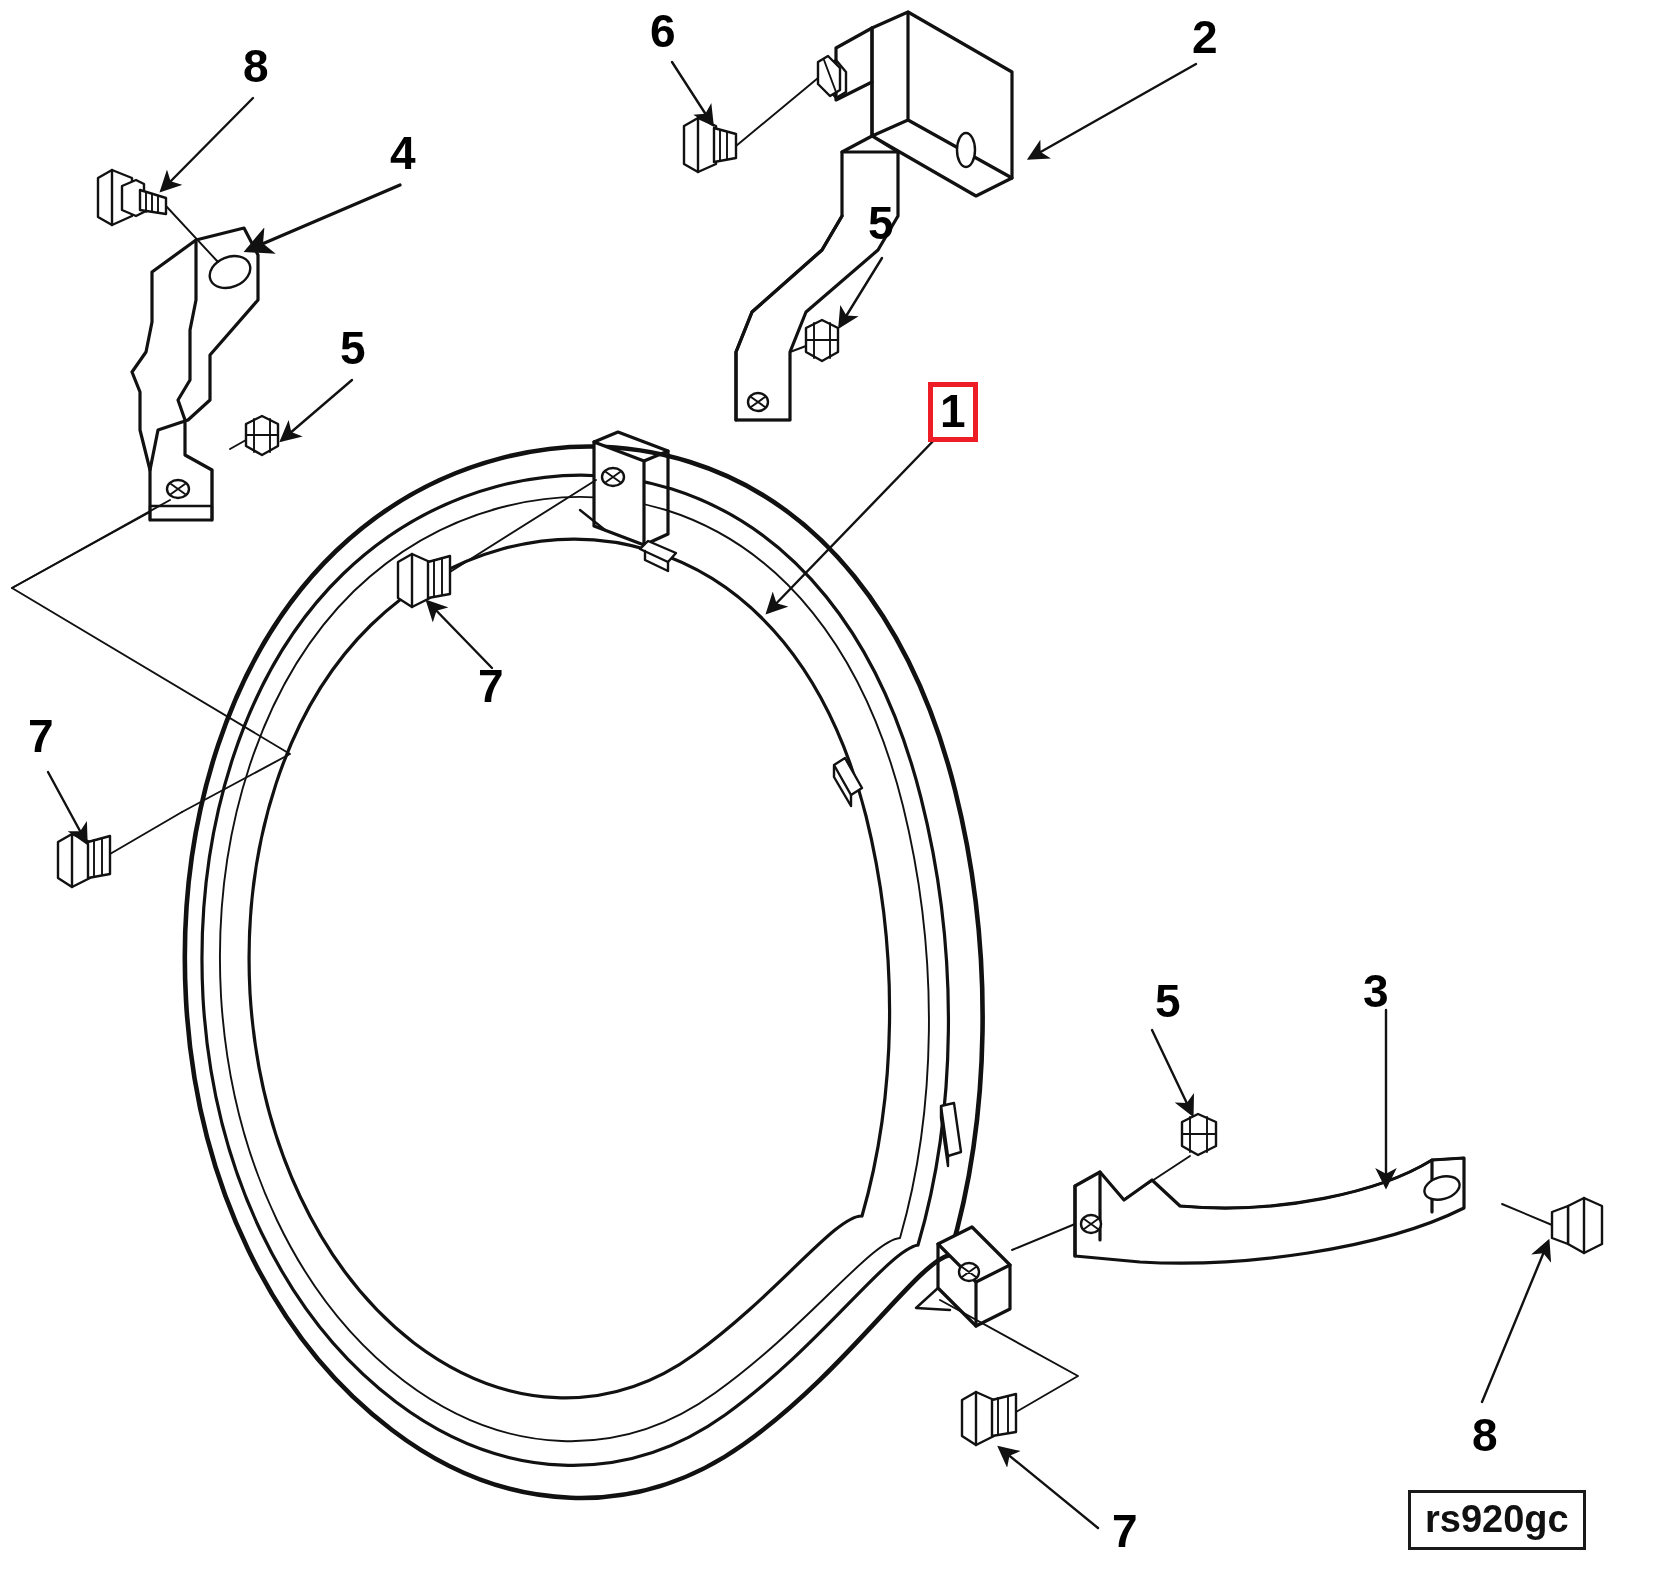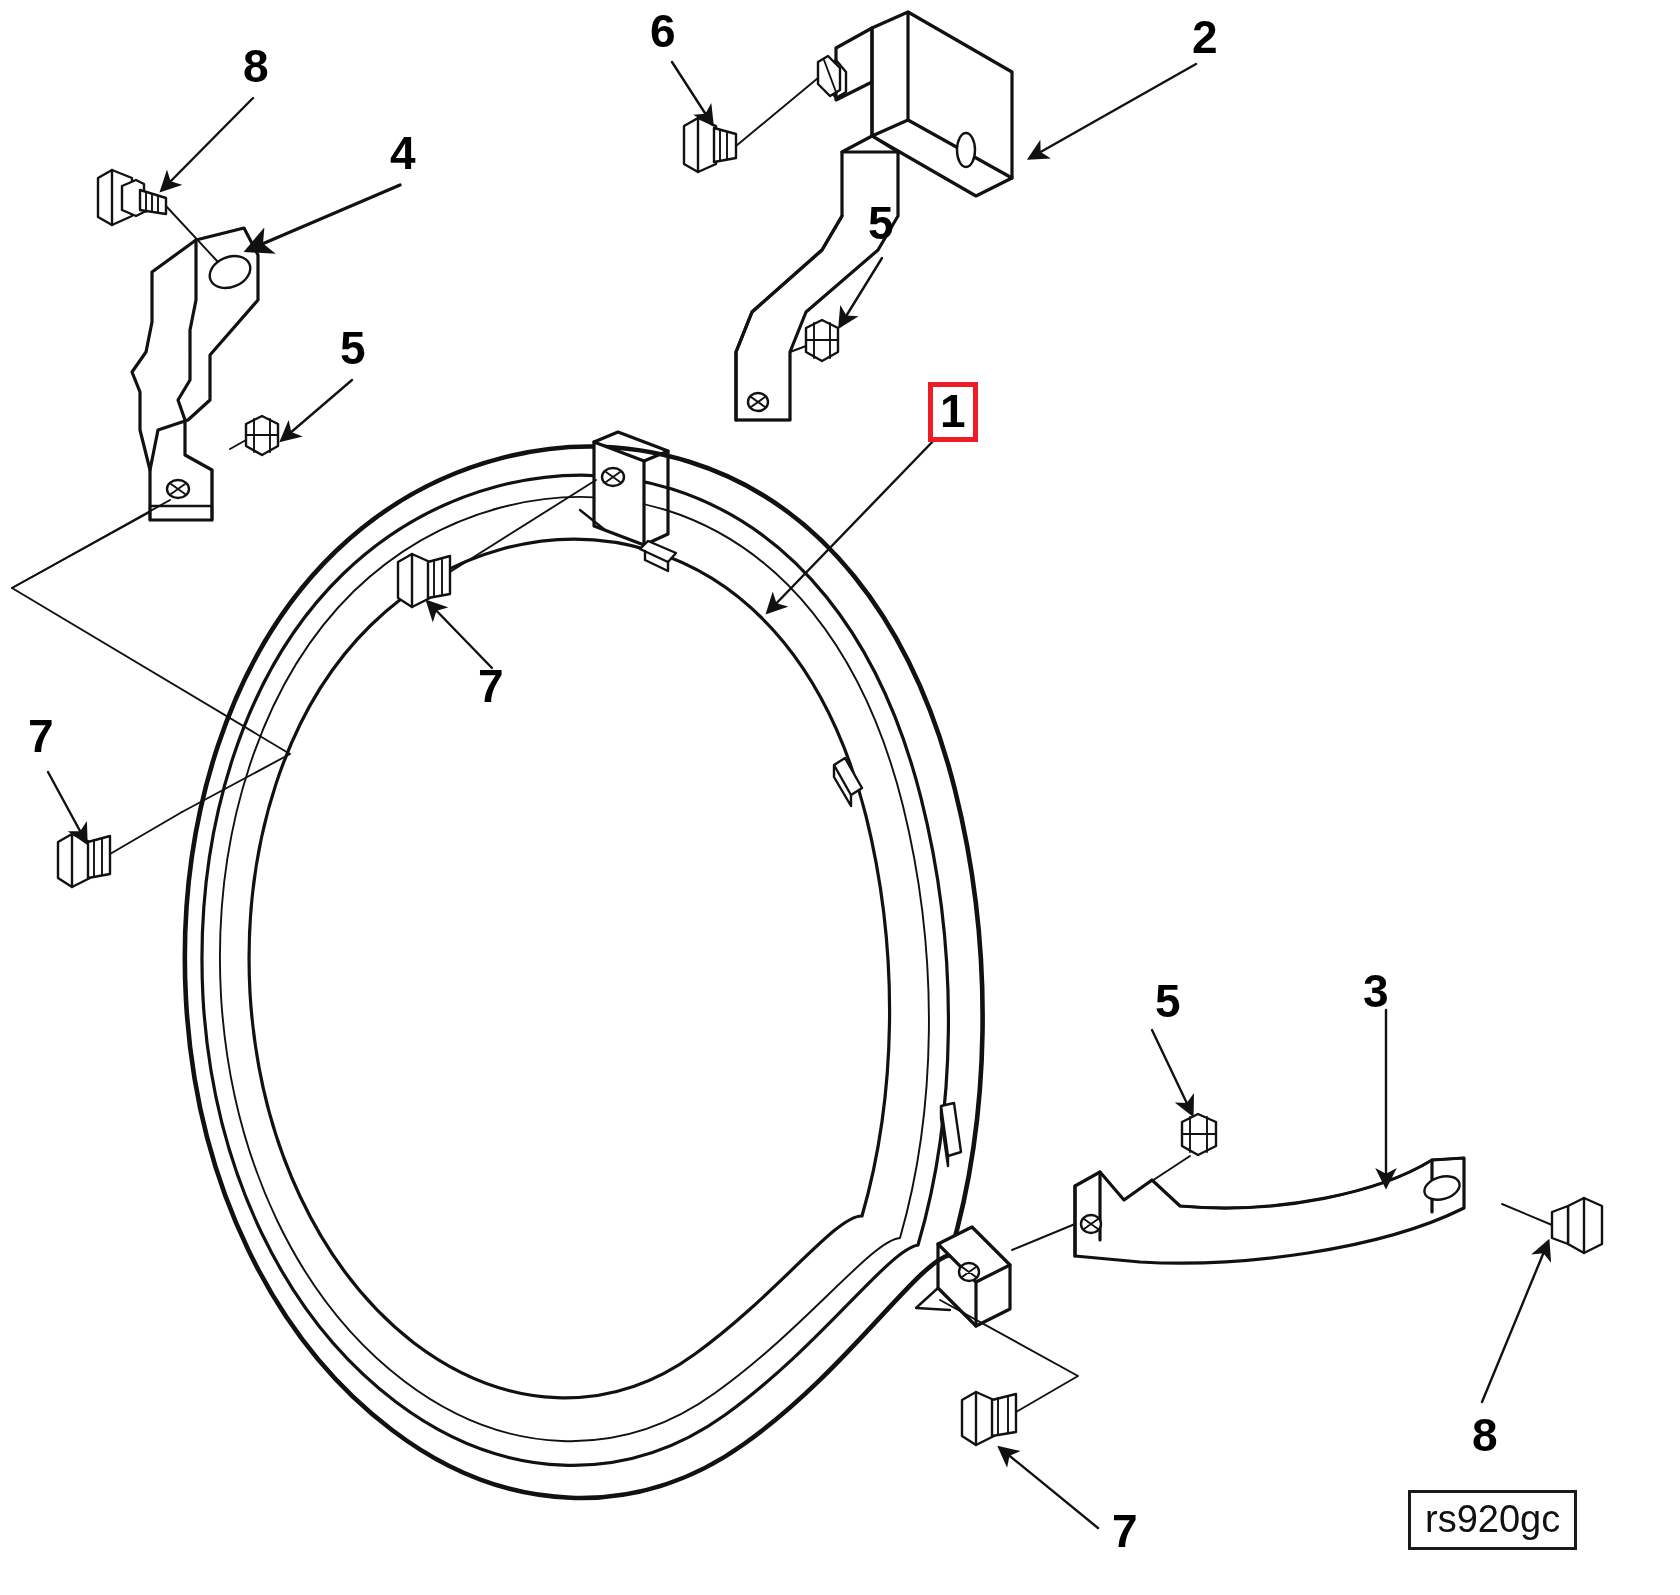--- a/index.html
+++ b/index.html
@@ -43,20 +43,21 @@
   #figure-id-box {
     position: absolute;
     border: 3px solid #1a1a1a;
     background: #ffffff;
     padding: 6px 14px 8px 14px;
     font-family: "Liberation Sans", sans-serif;
     font-size: 38px;
     line-height: 40px;
     color: #111111;
     white-space: nowrap;
+    font-weight: bold;
   }
   .ln { fill: none; stroke: #111111; stroke-linecap: round; stroke-linejoin: round; }
   .thin { stroke-width: 2.4; }
   .med  { stroke-width: 3.2; }
   .thick{ stroke-width: 4.6; }
   .hair { stroke-width: 1.9; }
   .fillwhite { fill: #ffffff; }
   .arrowhead { fill: #111111; stroke: none; }
 </style>
 </head>

